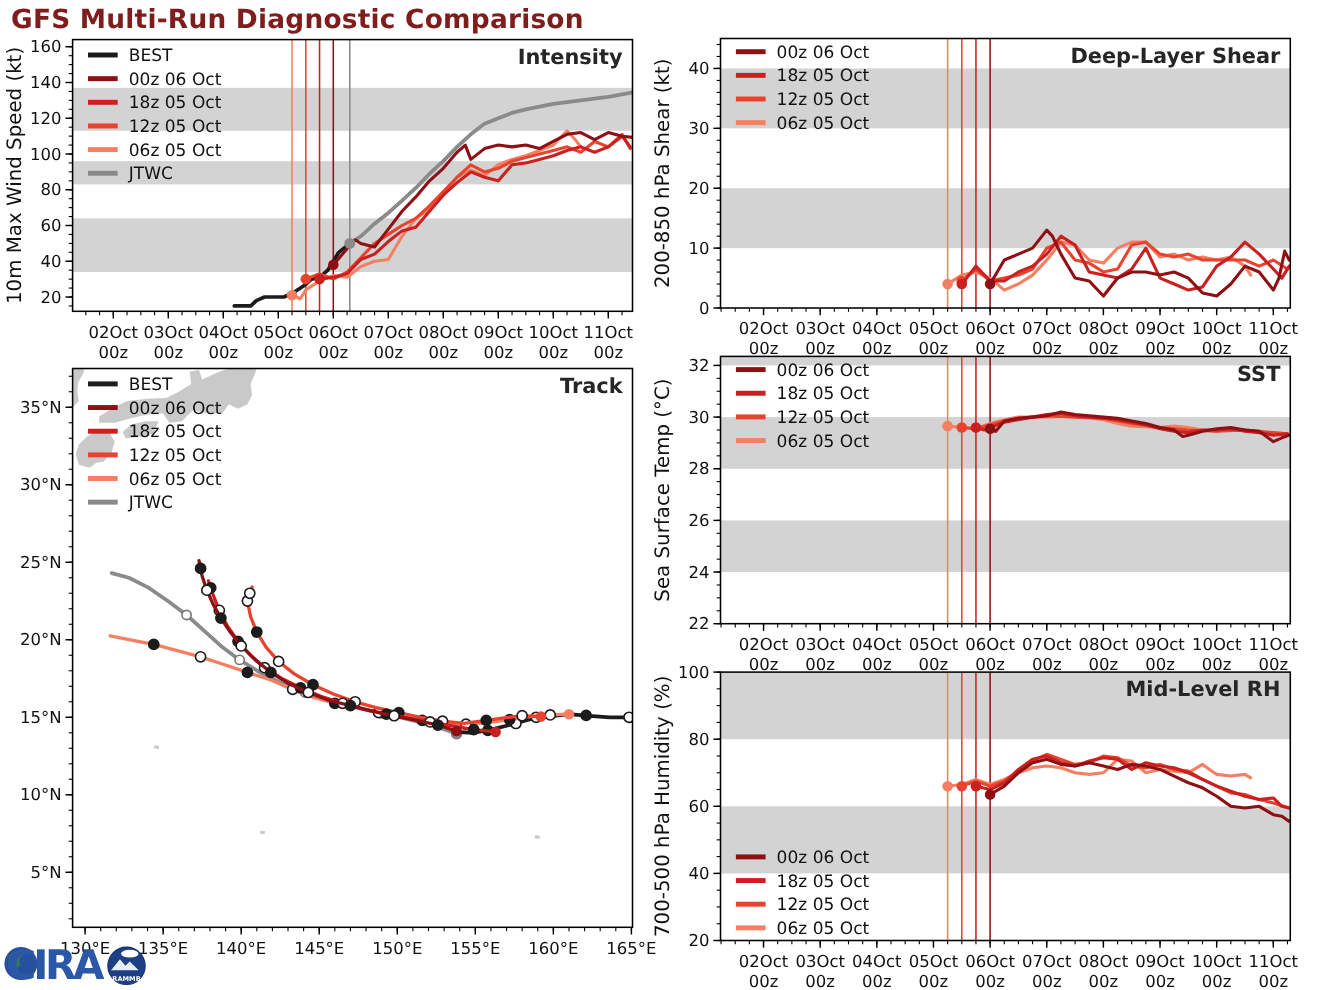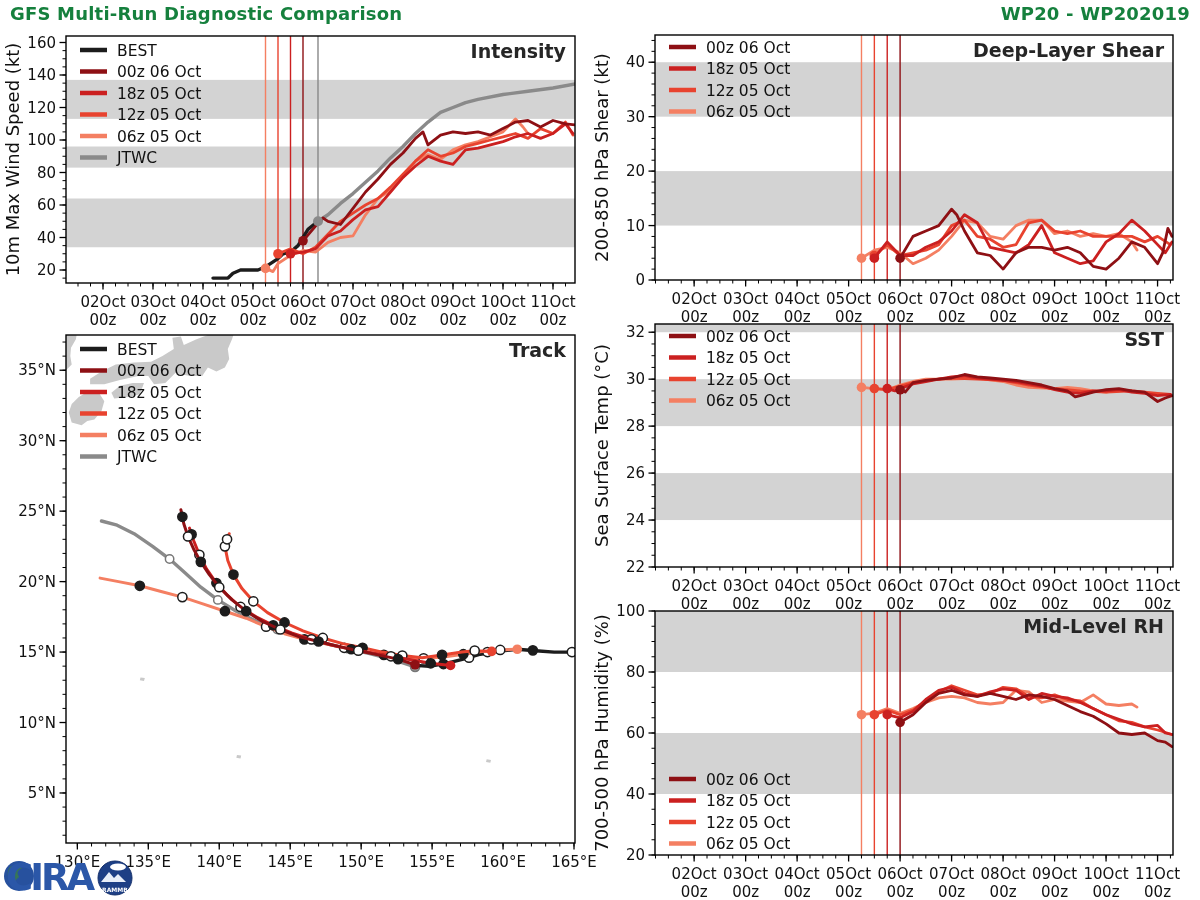--- a/index.html
+++ b/index.html
@@ -1,30 +1,29 @@
 <!DOCTYPE html>
 <html><head>
 <meta charset="utf-8">
 <style>
   html,body{margin:0;padding:0;background:#fff;}
   #stage{position:relative;width:1200px;height:900px;background:#ffffff;overflow:hidden;
          font-family:"DejaVu Sans","Liberation Sans",sans-serif;}
-  .main-title{position:absolute;top:3px;font-size:18px;font-weight:bold;color:#15803d;letter-spacing:0.2px;}
+  .main-title{position:absolute;top:3px;font-size:24px;font-weight:bold;color:#7f1d1d;letter-spacing:0.2px;}
   #title-left{left:10px;}
   #title-right{right:10px;}
   #chart-svg{position:absolute;left:0;top:0;}
   #cira-logo{position:absolute;left:2px;bottom:0px;}
   svg text{font-family:"DejaVu Sans","Liberation Sans",sans-serif;}
 </style>
 </head>
 <body>
 <div id="stage">
 
 <div id="title-left" class="main-title">GFS Multi-Run Diagnostic Comparison</div>
-<div id="title-right" class="main-title">WP20 - WP202019</div>
 
 <svg id="chart-svg" width="1200" height="900">
       <g>
         <clipPath id="cp-intensity">
           <rect x="66" y="36" width="509" height="247"></rect>
         </clipPath>
         <g clip-path="url(#cp-intensity)">
           <rect x="66" y="198.5" width="509" height="48.75" fill="#d3d3d3"></rect>
           <rect x="66" y="146.5" width="509" height="21.125" fill="#d3d3d3"></rect>
           <rect x="66" y="79.875" width="509" height="39" fill="#d3d3d3"></rect>

